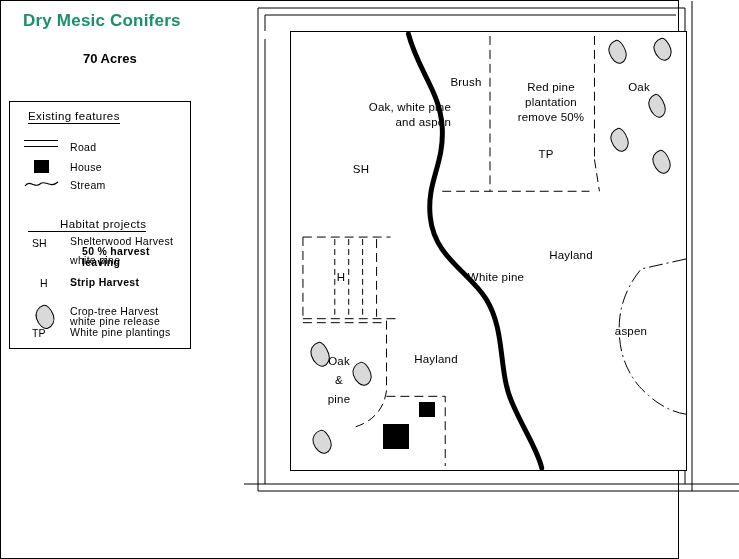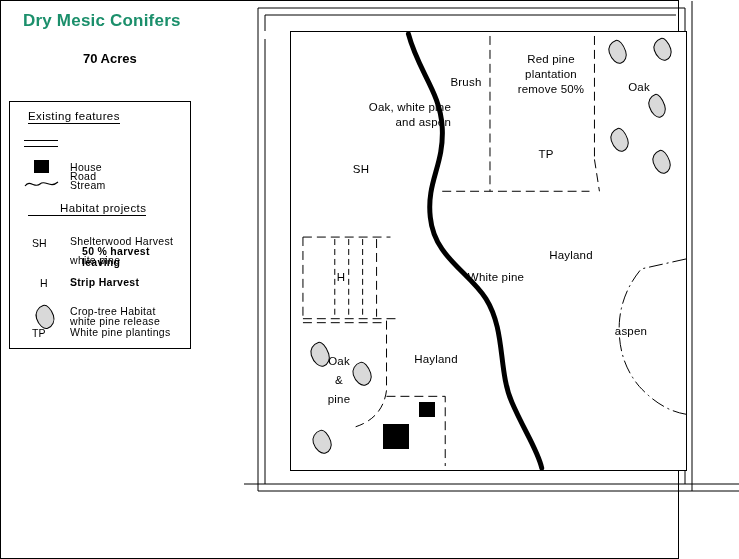--- a/index.html
+++ b/index.html
@@ -53,21 +53,21 @@
   }
   .legend-head {
     position: absolute;
     font-size: 11.5px;
     color: #000;
     border-bottom: 1px solid #000;
     padding-bottom: 1px;
     letter-spacing: 0.4px;
   }
   #legend-head-existing { left: 18px; top: 8px; }
-  #legend-head-habitat { left: 18px; top: 100px; padding-left: 32px; }
+  #legend-head-habitat { left: 18px; top: 116px; padding-left: 32px; }
 
   .legend-label {
     position: absolute;
     font-size: 10.5px;
     color: #000;
     letter-spacing: 0.3px;
     line-height: 11px;
   }
   .legend-sym {
     position: absolute;
@@ -176,42 +176,42 @@
   </svg>
 
   <div id="legend">
 
     <div class="legend-head" id="legend-head-existing">Existing features</div>
 
     <div class="legend-sym sym-road" style="left:14px; top:38px;">
       <i></i>
         <i></i>
     </div>
-    <div class="legend-label" style="left:60px; top:40px;margin-top:29px;">Road</div>
+    <div class="legend-label" style="left:60px; top:40px;">Road</div>
 
     <div class="legend-sym sym-house" style="left:24px; top:58px;"></div>
     <div class="legend-label" style="left:60px; top:60px;">House</div>
 
     <svg class="legend-sym" style="left:14px; top:76px;" width="36" height="12">
       <path d="M1 8 C6 1, 11 11, 16 6 C21 1, 26 11, 34 4" stroke="#000" fill="none" stroke-width="1.1"></path>
     </svg>
     <div class="legend-label" style="left:60px; top:78px;">Stream</div>
 
     <div class="legend-head" id="legend-head-habitat">Habitat projects</div>
 
     <div class="sym-text" style="left:22px; top:135px;">SH</div>
     <div class="legend-label" style="left:60px; top:134px;">Shelterwood Harvest</div>
     <div class="legend-label" style="left:72px; top:144px;font-weight:bold;">50 % harvest leaving</div>
     <div class="legend-label" style="left:60px; top:153px;">white pine</div>
 
     <div class="sym-text" style="left:30px; top:175px;">H</div>
     <div class="legend-label" style="left:60px; top:175px;font-weight:bold;">Strip Harvest</div>
 
     <div class="legend-sym blob" style="left:26px; top:203px; width:16px; height:22px; transform:rotate(-18deg);"></div>
-    <div class="legend-label" style="left:60px; top:204px;">Crop-tree Habitat</div>
+    <div class="legend-label" style="left:60px; top:204px;">Crop-tree Harvest</div>
     <div class="legend-label" style="left:60px; top:214px;text-align:center;">white pine release</div>
 
     <div class="sym-text" style="left:22px; top:225px;">TP</div>
     <div class="legend-label" style="left:60px; top:225px;">White pine plantings</div>
   </div>
 
   <div id="map">
 
     <svg class="overlay" viewBox="0 0 397 440" preserveAspectRatio="none">
 
@@ -242,21 +242,21 @@
                C234 400, 248 420, 252 438" stroke="#000" fill="none" stroke-width="5" stroke-linecap="round"></path>
     </svg>
 
     <div class="map-label" style="left:20px; top:68px; width:140px;text-align:right;">
       <span>Oak, white pine</span><br>
       <span>and aspen</span>
     </div>
     <div class="map-label" style="left:50px; top:130px; width:40px;">SH</div>
     <div class="map-label" style="left:145px; top:43px; width:60px;">Brush</div>
 
-    <div class="map-label" style="left:210px; top:20px; width:100px;">
+    <div class="map-label" style="left:210px; top:48px; width:100px;">
       <span>Red pine</span><br>
       <span>plantation</span><br>
       <span>remove 50%</span>
     </div>
     <div class="map-label" style="left:235px; top:115px; width:40px;">TP</div>
     <div class="map-label" style="left:325px; top:48px; width:46px;">Oak</div>
 
     <div class="map-label" style="left:240px; top:216px; width:80px;">Hayland</div>
     <div class="map-label" style="left:310px; top:292px; width:60px;">aspen</div>
 

